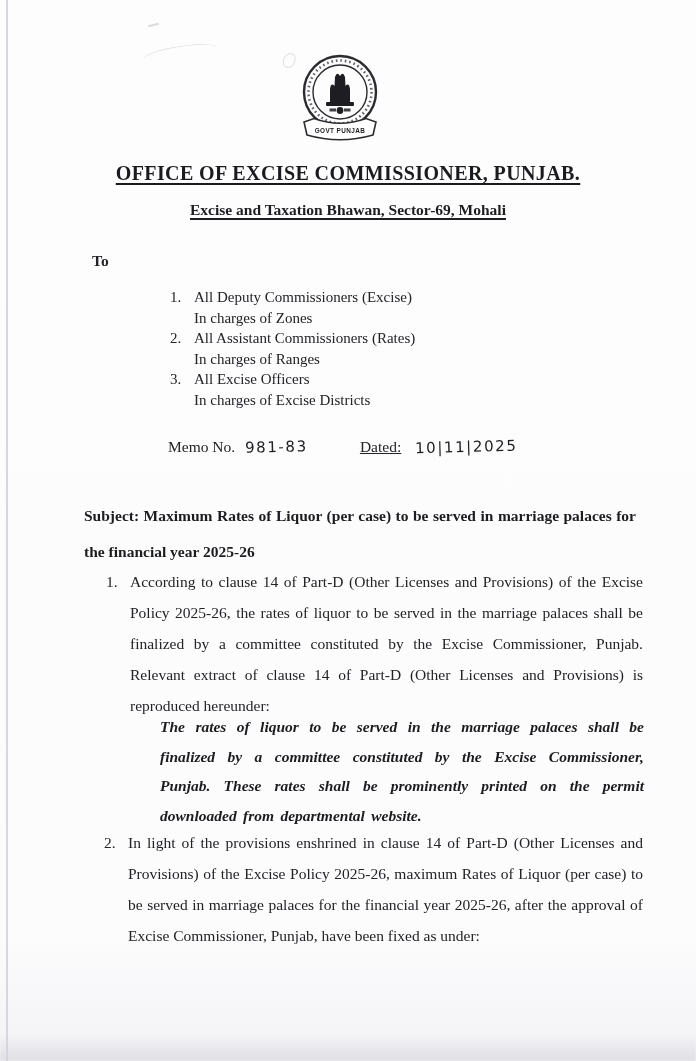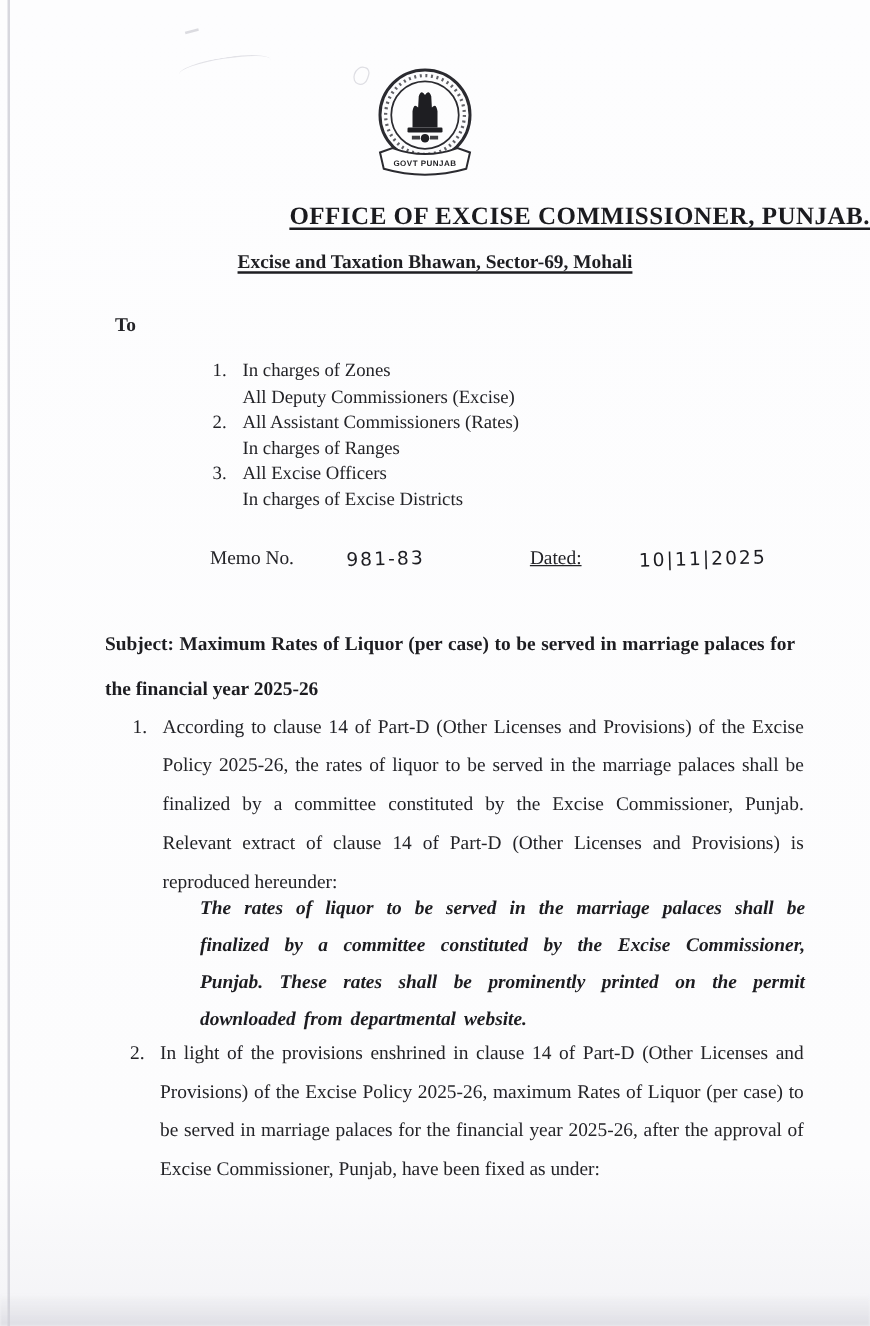--- a/index.html
+++ b/index.html
@@ -30,21 +30,21 @@
   }
   .artifact-squiggle {
     position:absolute; left:283px; top:53px; width:10px; height:13px;
     border:1px solid #c5c5cd; border-radius:60% 40% 50% 50%;
     transform:rotate(18deg); opacity:.55;
   }
 
   .emblem { position:absolute; left:290px; top:52px; width:100px; height:98px; }
 
   .doc-title {
-    position:absolute; top:162px; left:0; right:0; text-align:right;
+    position:absolute; top:162px; left:0; right:0; text-align:center;
     font-size:20px; font-weight:bold; letter-spacing:.4px; color:#1b1b1f;
   }
   .doc-title span, .doc-subtitle span {
     text-decoration:underline; text-decoration-thickness:2px; text-underline-offset:3px;
   }
   .doc-subtitle {
     position:absolute; top:201px; left:0; right:0; text-align:center;
     font-size:15.5px; font-weight:bold; color:#1e1e22;
   }
   .to-label {
@@ -52,21 +52,21 @@
   }
   .recipients {
     position:absolute; top:287px; left:170px; font-size:15px; line-height:20.5px;
     margin:0; padding:0; list-style:none;
   }
   .recipients li { display:grid; grid-template-columns:24px 1fr; }
   .recipients .num { grid-row:span 2; }
 
   .memo-row {
     position:absolute; top:438px; left:168px; font-size:15.5px;
-    display:flex; align-items:center; white-space:nowrap;gap:32px;
+    display:flex; align-items:center; white-space:nowrap;
   }
   .handwriting {
     font-family:"DejaVu Sans", sans-serif; font-size:15px; letter-spacing:1.6px;
     display:inline-block; transform:rotate(-1.5deg); color:#1d1d22;
   }
   .memo-row .memo-number { margin-left:10px; }
   .memo-row .dated-label { margin-left:52px;text-decoration:underline; }
   .memo-row .memo-date { margin-left:14px; }
 
   .subject {
@@ -115,22 +115,22 @@
   </div>
   <div class="doc-subtitle">
     <span>Excise and Taxation Bhawan, Sector-69, Mohali</span>
   </div>
 
   <div class="to-label">To</div>
 
   <ol class="recipients">
     <li>
       <span class="num">1.</span>
+      <span>All Deputy Commissioners (Excise)</span>
       <span>In charges of Zones</span>
-      <span>All Deputy Commissioners (Excise)</span>
     </li>
     <li>
       <span class="num">2.</span>
       <span>All Assistant Commissioners (Rates)</span>
       <span>In charges of Ranges</span>
     </li>
     <li>
       <span class="num">3.</span>
       <span>All Excise Officers</span>
       <span>In charges of Excise Districts</span>

